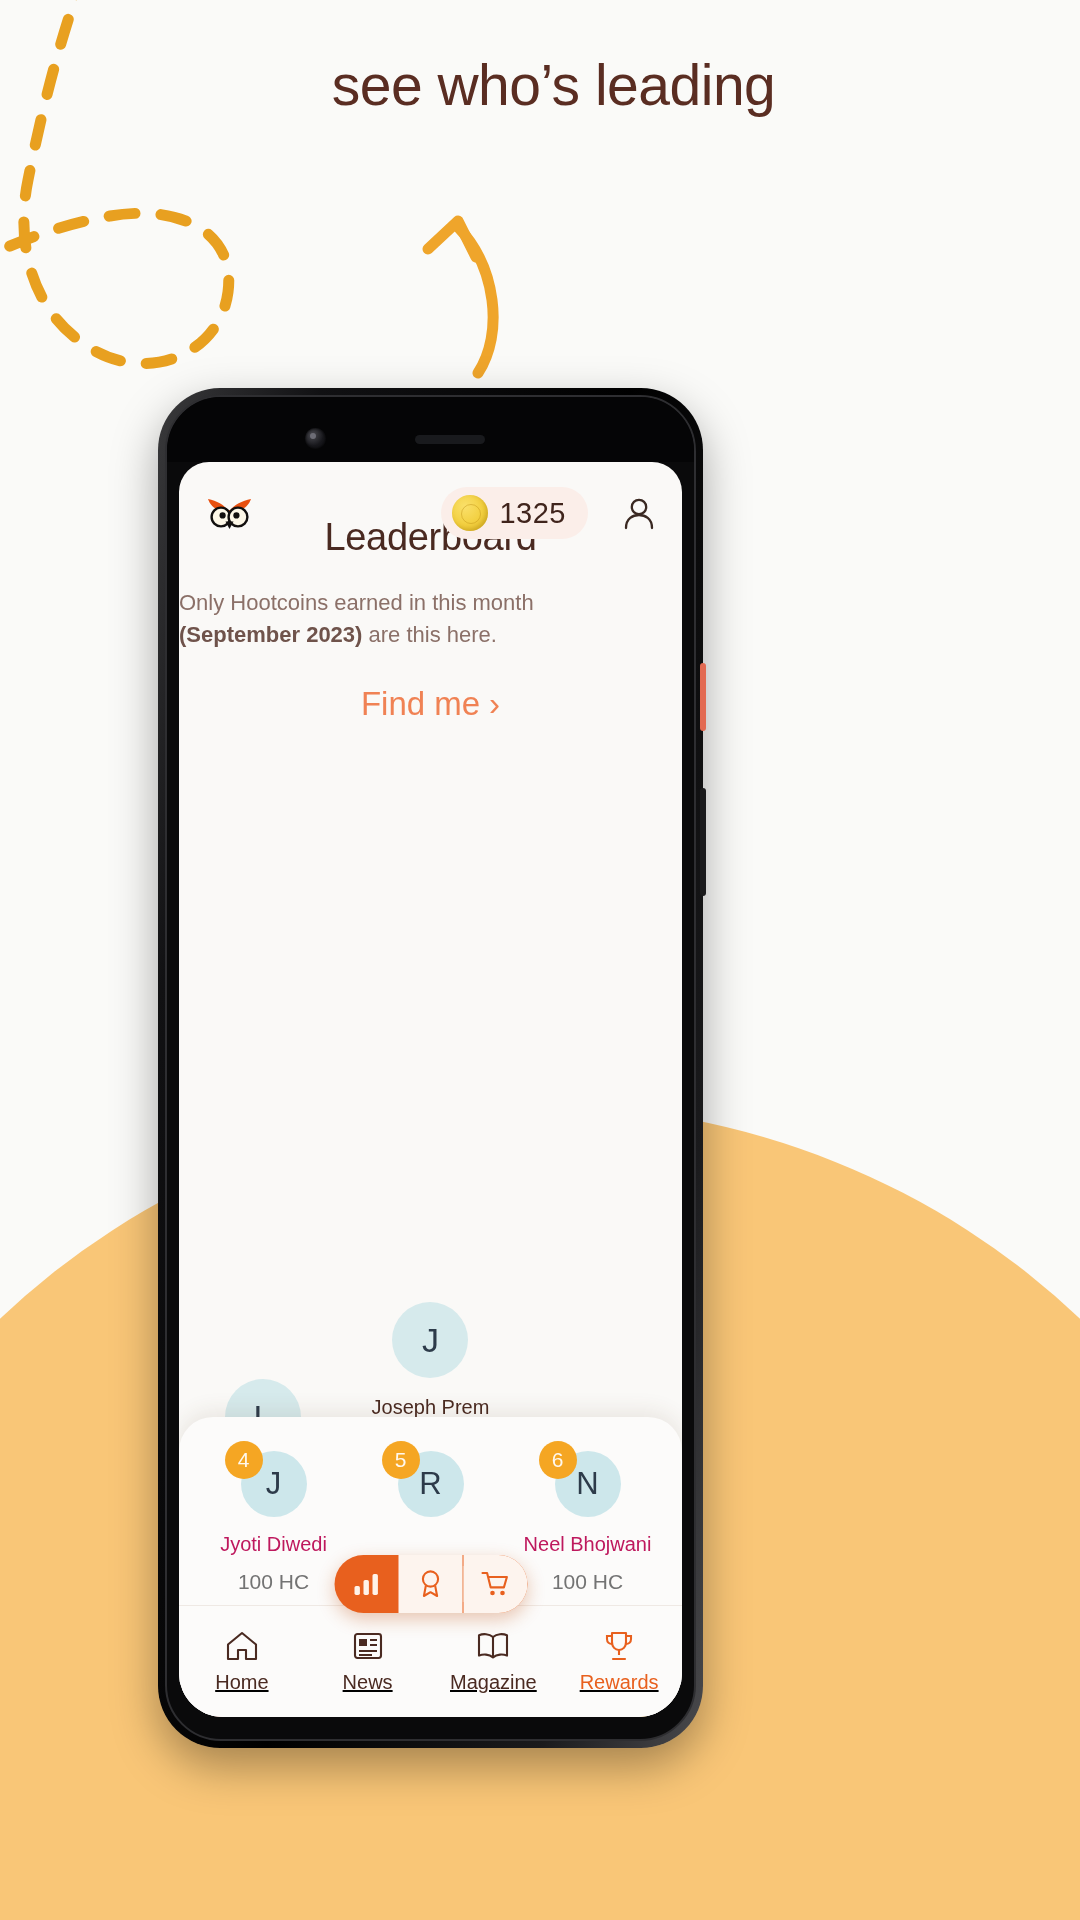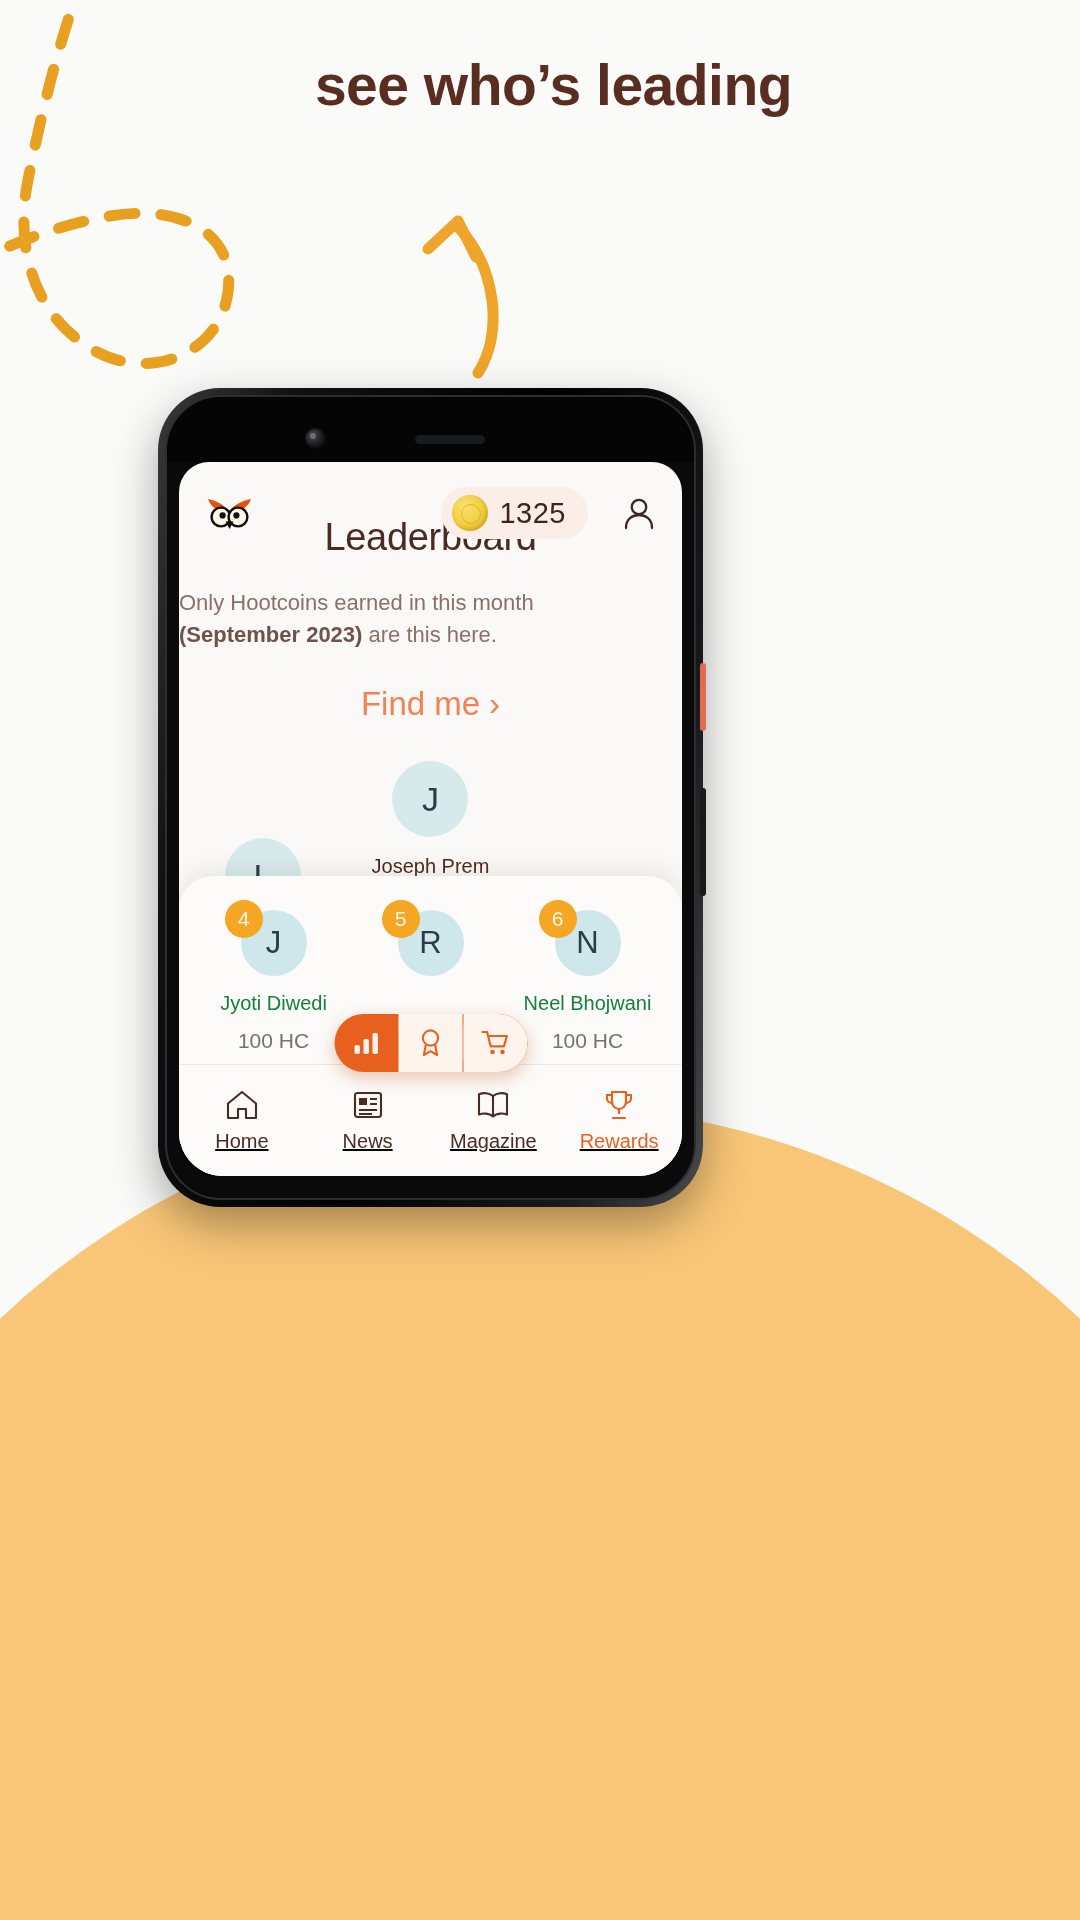--- a/index.html
+++ b/index.html
@@ -25,32 +25,32 @@
   .arrow-curve { position: absolute; left: 400px; top: 205px; z-index: 2; }
 
   
   .headline {
     position: absolute;
     left: 0; right: 0; top: 52px;
     text-align: center;
     z-index: 3;
     color: #5A2D22;
     font-size: 57px;
-    font-weight: bold;
+    font-weight: normal;
     line-height: 1.17;
     letter-spacing: -0.5px;
     padding-left: 27px;
   }
   .headline .l2 { display: block; }
 
   
   .phone {
     position: absolute;
     left: 158px; top: 388px;
-    width: 545px; height: 819px;
+    width: 545px; height: 1360px;
     border-radius: 62px;
     background: linear-gradient(105deg,#3a3a3c 0%,#111113 18%,#000 52%,#1a1a1c 82%,#4a4a4d 100%);
     box-shadow: 0 18px 46px rgba(0,0,0,.34);
     z-index: 5;
   }
   .phone-inner {
     position: absolute; inset: 7px;
     border-radius: 56px;
     background: #0a0a0b;
     border: 2px solid #2e2e31;
@@ -164,21 +164,21 @@
     background:#CDE7EB; display:flex; align-items:center; justify-content:center;
     font-size:31px; color:#2D3B4A;
   }
   .rbadge {
     position:absolute; left:-16px; top:-10px;
     width:38px; height:38px; border-radius:50%;
     background:#F5A623; color:#FFF8EE;
     display:flex; align-items:center; justify-content:center;
     font-size:21px;
   }
-  .rname { font-size:20px; color:#15803d; margin-top:16px; text-align:center; white-space:nowrap; }
+  .rname { font-size:20px; color:#be185d; margin-top:16px; text-align:center; white-space:nowrap; }
   .rscore { font-size:21px; color:#737373; margin-top:14px; }
 
   
   .fab {
     position:absolute; left:50%; transform:translateX(-50%);
     bottom:104px; z-index:12;
     display:flex; align-items:center;
     background:#E8601E; border-radius:34px;
     box-shadow:0 6px 18px rgba(190,80,20,.32);
     overflow:hidden;

